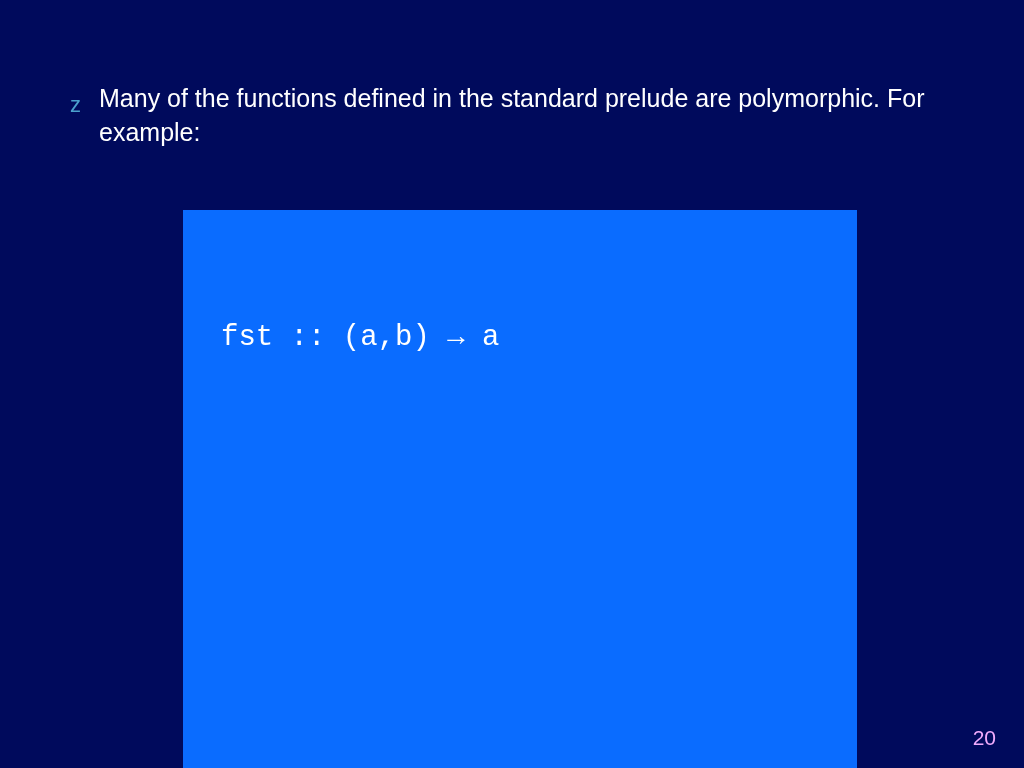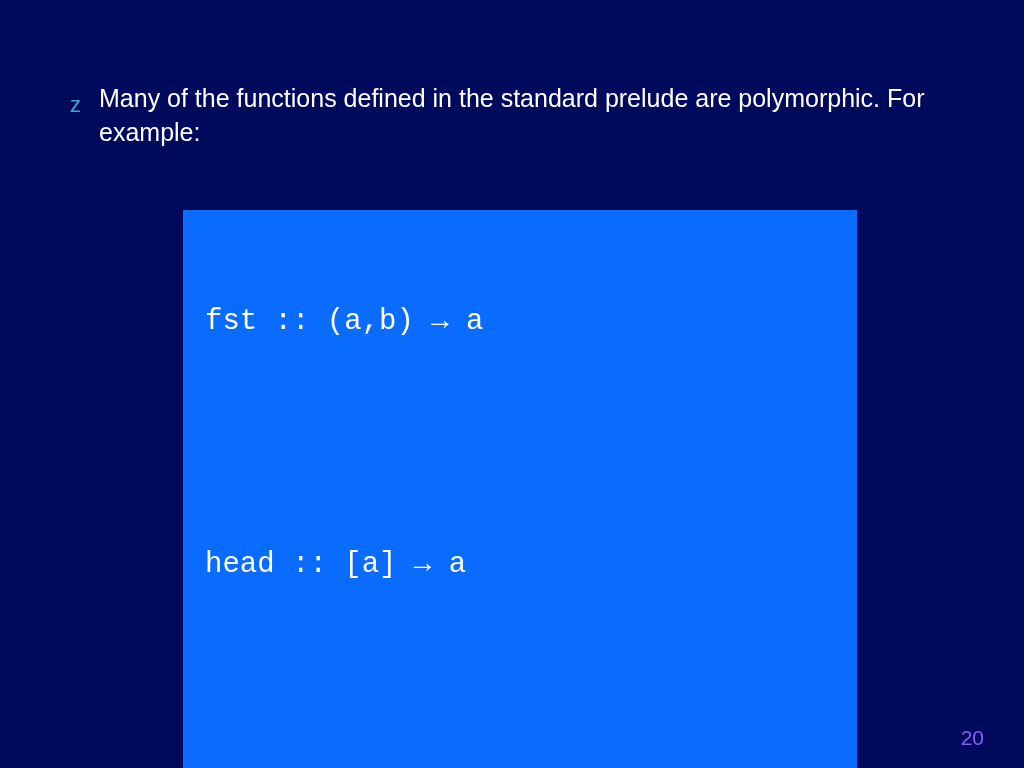--- a/index.html
+++ b/index.html
@@ -37,44 +37,43 @@
     background: #0a6cff;
     color: #ffffff;
     font-family: "Consolas", "Menlo", "Courier New", monospace;
     font-size: 29px;
     line-height: 1.35;
     padding: 14px 22px 12px 22px;
     width: 674px;
     margin-left: 113px;
     white-space: pre;
   }
-  .code-line { display: block; margin: 0; }
+  .code-line { display: block; margin: 16px; }
   .code-gap { height: 48px; }
   .page-num {
     position: absolute;
-    right: 40px;
+    right: 28px;
     bottom: 18px;
-    color: #8b5cf6;
+    color: #f0abfc;
     font-size: 21px;
     font-family: Verdana, sans-serif;
   }
 </style>
 </head>
 <body>
 
 <div class="content">
   <div class="bullet-row">
     <div class="bullet">z</div>
     <div class="body-text">Many of the functions defined in the standard prelude are polymorphic.  For example:</div>
   </div>
 
   <div class="code-box">
     <div class="code-line">fst :: (a,b) → a</div>
     <div class="code-gap"></div>
-    <div class="code-line">head :: [a] → a</div>
     <div class="code-gap"></div>
     
     
     
     
     
   </div>
 </div>
 
 <div class="page-num">20</div>

